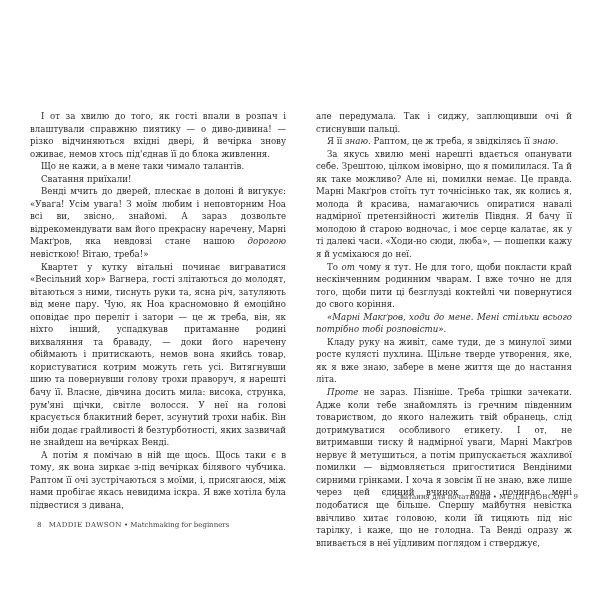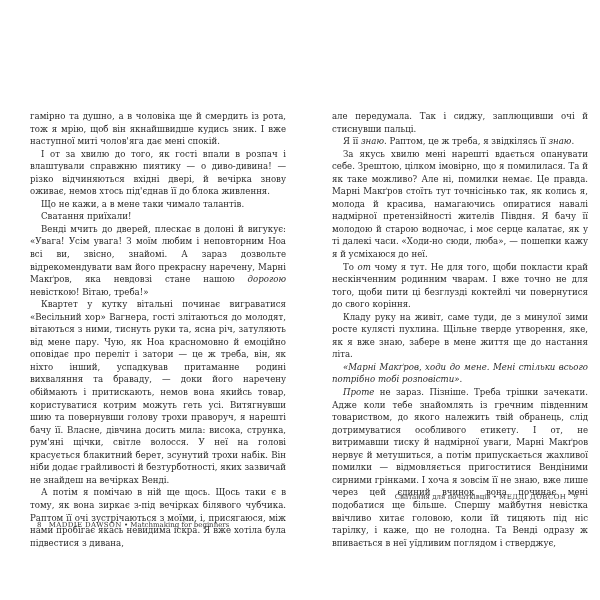--- a/index.html
+++ b/index.html
@@ -1,55 +1,54 @@
 <!DOCTYPE html>
 <html><head>
 <meta charset="utf-8">
 <style>
   html, body { margin:0; padding:0; background:#ffffff; }
   body { width:600px; height:600px; position:relative; overflow:hidden; font-family:"DejaVu Serif", serif; color:#2a2a2a; }
   .page { position:absolute; top:110px; }
   .page.left { left:30px; width:256px; }
-  .page.right { left:332px; width:256px; }
+  .page.right { left:316px; width:256px; }
   .text p { margin:0; font-size:8.6px; line-height:12.55px; text-align:justify; text-indent:0; hyphens:none; }
   .text p.ind { text-indent:11px; }
   .text em { }
   .footer { position:absolute; top:493px; font-size:7px; color:#3a3a3a; white-space:nowrap; }
   .footer.left { left:32px;margin-top:28px; }
   .footer.right { right:17px; }
   .footer .num { margin:0 5px; }
   .footer .caps { letter-spacing:0.4px; }
 </style>
 </head>
 <body>
 
 <div class="page left text">
-  <p>гамірно та душно, а в чоловіка ще й смердить із рота, тож я мрію, щоб він якнайшвидше кудись зник. І вже наступної миті чолов'яга дає мені спокій.</p>
   <p class="ind">І от за хвилю до того, як гості впали в розпач і влаштували справжню пиятику — о диво-дивина! — різко відчиняються вхідні двері, й вечірка знову оживає, немов хтось під'єднав її до блока живлення.</p>
   <p class="ind">Що не кажи, а в мене таки чимало талантів.</p>
   <p class="ind">Сватання приїхали!</p>
   <p class="ind"><span>Венді мчить до дверей, плескає в долоні й вигукує: «Увага! Усім увага! З моїм любим і неповторним Ноа всі ви, звісно, знайомі. А зараз дозвольте відрекомендувати вам його прекрасну наречену, Марні Макґров, яка невдовзі стане нашою </span><em>дорогою</em><span> невісткою! Вітаю, треба!»</span></p>
   <p class="ind">Квартет у кутку вітальні починає виграватися «Весільний хор» Вагнера, гості злітаються до молодят, вітаються з ними, тиснуть руки та, ясна річ, затуляють від мене пару. Чую, як Ноа красномовно й емоційно оповідає про переліт і затори — це ж треба, він, як ніхто інший, успадкував притаманне родині вихваляння та браваду, — доки його наречену обіймають і притискають, немов вона якийсь товар, користуватися котрим можуть геть усі. Витягнувши шию та повернувши голову трохи праворуч, я нарешті бачу її. Власне, дівчина досить мила: висока, струнка, рум'яні щічки, світле волосся. У неї на голові красується блакитний берет, зсунутий трохи набік. Він ніби додає грайливості й безтурботності, яких зазвичай не знайдеш на вечірках Венді.</p>
   <p class="ind">А потім я помічаю в ній ще щось. Щось таки є в тому, як вона зиркає з-під вечірках білявого чубчика. Раптом її очі зустрічаються з моїми, і, присягаюся, між нами пробігає якась невидима іскра. Я вже хотіла була підвестися з дивана,</p>
 </div>
 
 <div class="footer left">
   <span class="num">8</span>
   <span class="caps">MADDIE DAWSON</span>
   <span>•</span>
   <span>Matchmaking for beginners</span>
 </div>
 
 <div class="page right text">
   <p>але передумала. Так і сиджу, заплющивши очі й стиснувши пальці.</p>
   <p class="ind"><span>Я її </span><em>знаю</em><span>. Раптом, це ж треба, я звідкілясь її </span><em>знаю</em><span>.</span></p>
   <p class="ind">За якусь хвилю мені нарешті вдається опанувати себе. Зрештою, цілком імовірно, що я помилилася. Та й як таке можливо? Але ні, помилки немає. Це правда. Марні Макґров стоїть тут точнісінько так, як колись я, молода й красива, намагаючись опиратися навалі надмірної претензійності жителів Півдня. Я бачу її молодою й старою водночас, і моє серце калатає, як у ті далекі часи. «Ходи-но сюди, люба», — пошепки кажу я й усміхаюся до неї.</p>
   <p class="ind"><span>То </span><em>от</em><span> чому я тут. Не для того, щоби покласти край нескінченним родинним чварам. І вже точно не для того, щоби пити ці безглузді коктейлі чи повернутися до свого коріння.</span></p>
+  <p class="ind"><em>«Марні Макґров, ходи до мене. Мені стільки всього потрібно тобі розповісти».</em></p>
   <p class="ind">Кладу руку на живіт, саме туди, де з минулої зими росте кулясті пухлина. Щільне тверде утворення, яке, як я вже знаю, забере в мене життя ще до настання літа.</p>
-  <p class="ind"><em>«Марні Макґров, ходи до мене. Мені стільки всього потрібно тобі розповісти».</em></p>
   <p class="ind"><em>Проте</em><span> не зараз. Пізніше. Треба трішки зачекати. Адже коли тебе знайомлять із гречним південним товариством, до якого належить твій обранець, слід дотримуватися особливого етикету. І от, не витримавши тиску й надмірної уваги, Марні Макґров нервує й метушиться, а потім припускається жахливої помилки — відмовляється пригоститися Вендіними сирними грінками. І хоча я зовсім її не знаю, вже лише через цей єдиний вчинок вона починає мені подобатися ще більше. Спершу майбутня невістка ввічливо хитає головою, коли їй тицяють під ніс тарілку, і каже, що не голодна. Та Венді одразу ж впивається в неї уїдливим поглядом і стверджує,</span></p>
 </div>
 
 <div class="footer right">
   <span>Сватання для початківців</span>
   <span>•</span>
   <span class="caps">МЕДДІ ДОВСОН</span>
   <span class="num">9</span>
 </div>
 

